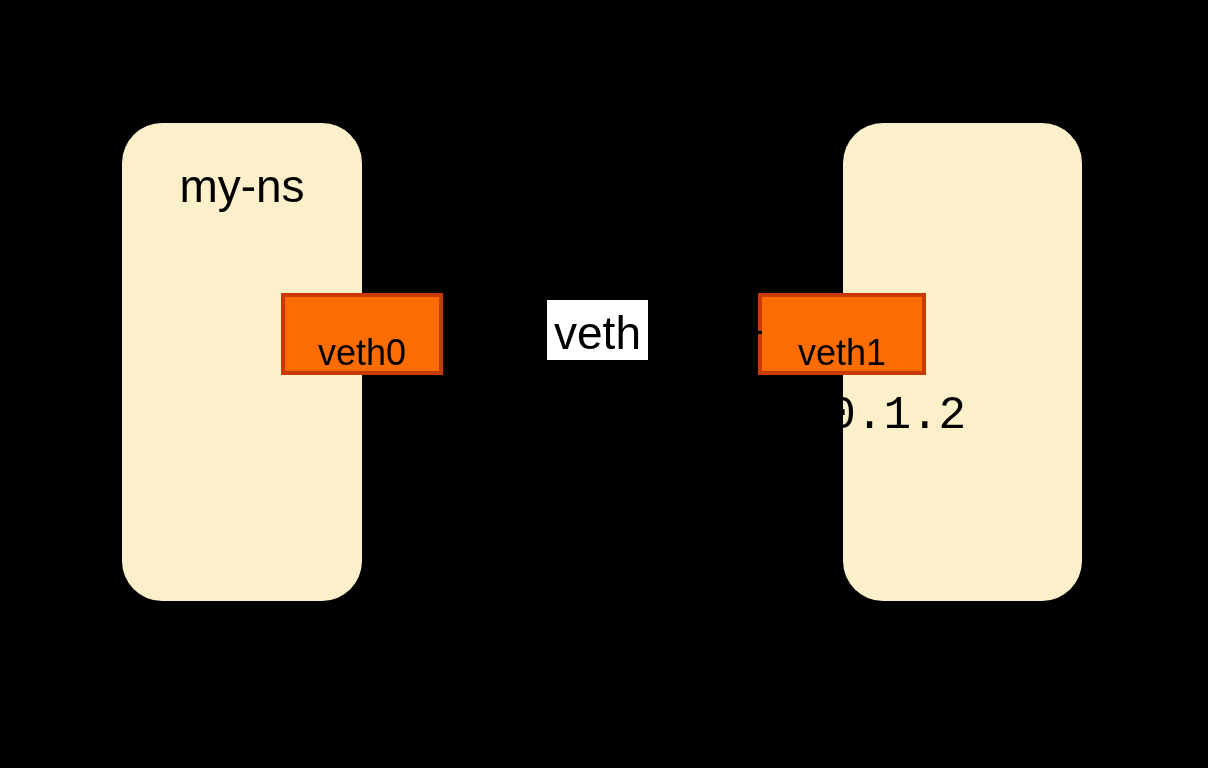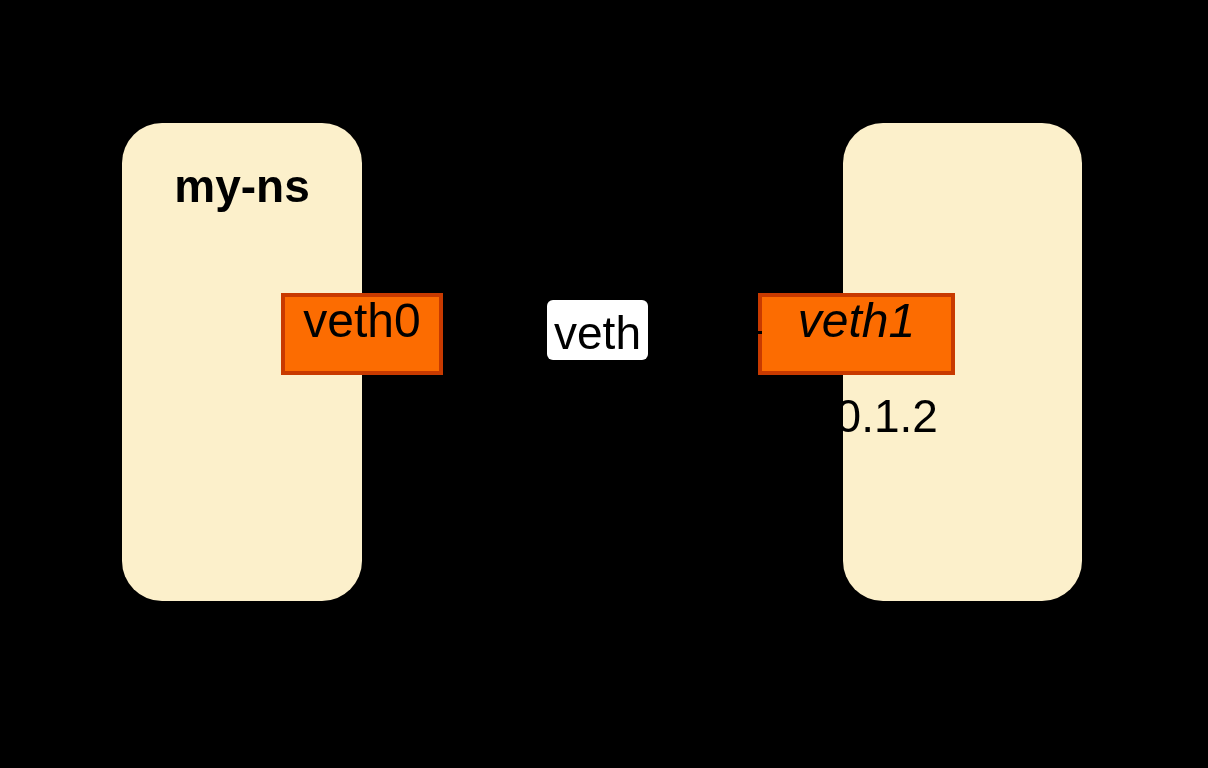--- a/index.html
+++ b/index.html
@@ -31,62 +31,61 @@
   .ns-right{left:843px;top:123px;width:239px;height:478px;}
   
   .ns-label{
     position:absolute;
     transform:translate(-50%,-50%);
     white-space:nowrap;
     font-size:46px;
     line-height:1;
     z-index:6;
   }
-  .ns-label-left{left:242px;top:186px;font-weight:bold;}
+  .ns-label-left{left:242px;top:186px;}
   .ns-label-right{left:960px;top:162px;}
   
   .iface-box{
     position:absolute;
     background:var(--if-fill);
     border:4px solid var(--if-border);
     box-sizing:border-box;
-    display:flex;align-items:flex-start;justify-content:center;
-    font-size:48px;line-height:1;
+    display:flex;align-items:flex-end;justify-content:center;
+    font-size:36px;line-height:1;
     z-index:3;
   }
   .iface-left{left:281px;top:293px;width:162px;height:82px;}
-  .iface-right{left:758px;top:293px;width:197px;height:82px;font-style:italic;}
+  .iface-right{left:758px;top:293px;width:168px;height:82px;}
   
   .connector{
     position:absolute;
     left:444px;top:331px;width:318px;height:3px;
     background:var(--text);
     z-index:4;
   }
   
   .link-label{
     position:absolute;
     left:547px;top:300px;width:101px;height:60px;
     background:var(--label-bg);
     display:flex;align-items:center;justify-content:center;
     padding-top:5px;box-sizing:border-box;
     font-size:46px;line-height:1;
     z-index:5;
-    border-radius:6px;
   }
   
   .ip-label{
     position:absolute;
     transform:translate(-50%,-50%);
     white-space:nowrap;
     font-size:46px;line-height:1;
     z-index:6;
   }
   .ip-left{left:362px;top:416px;}
-  .ip-right{left:842px;top:416px;}
+  .ip-right{left:842px;top:416px;font-family:Liberation Mono, monospace;}
 </style>
 </head>
 <body>
 
 <div class="canvas">
 
   <div class="ns-box ns-left"></div>
 
   <div class="ns-box ns-right"></div>
 

